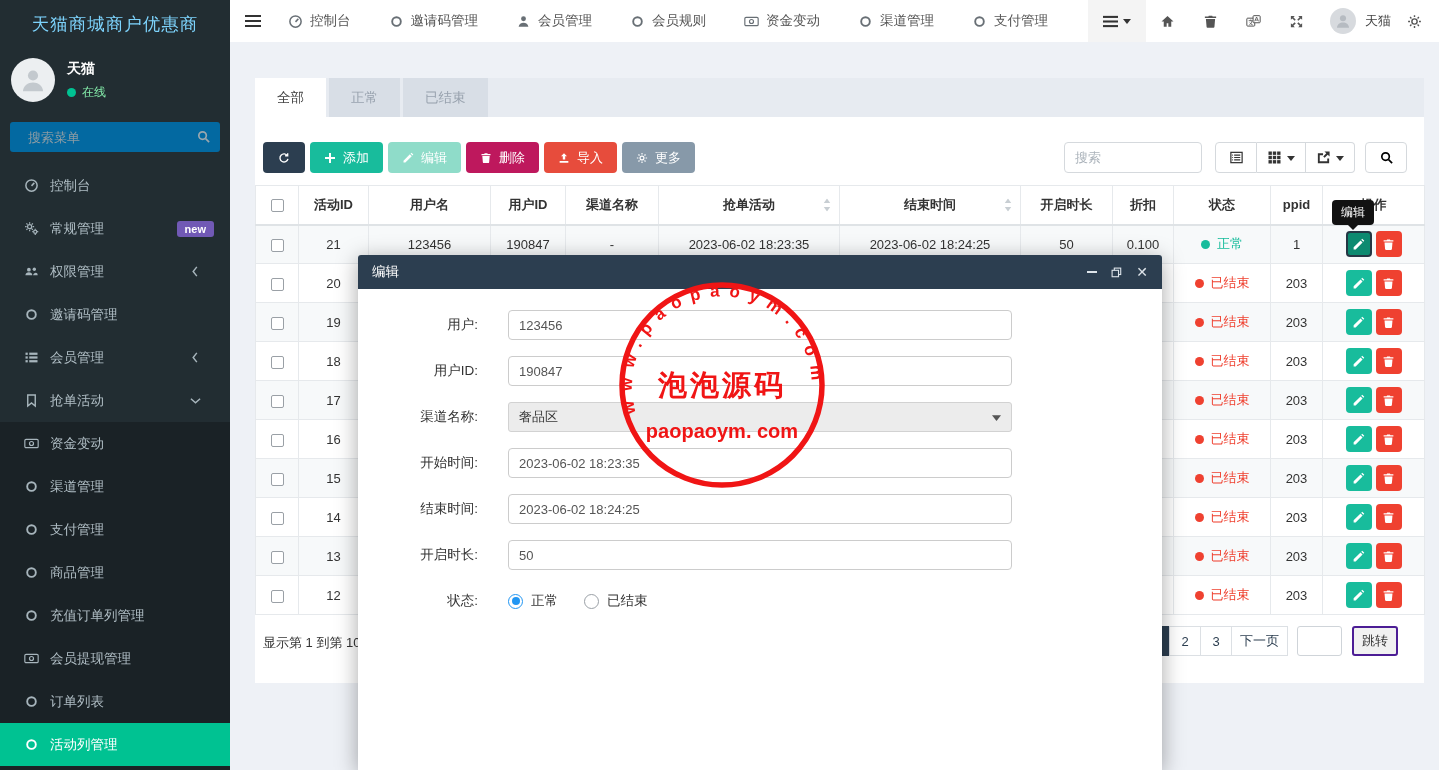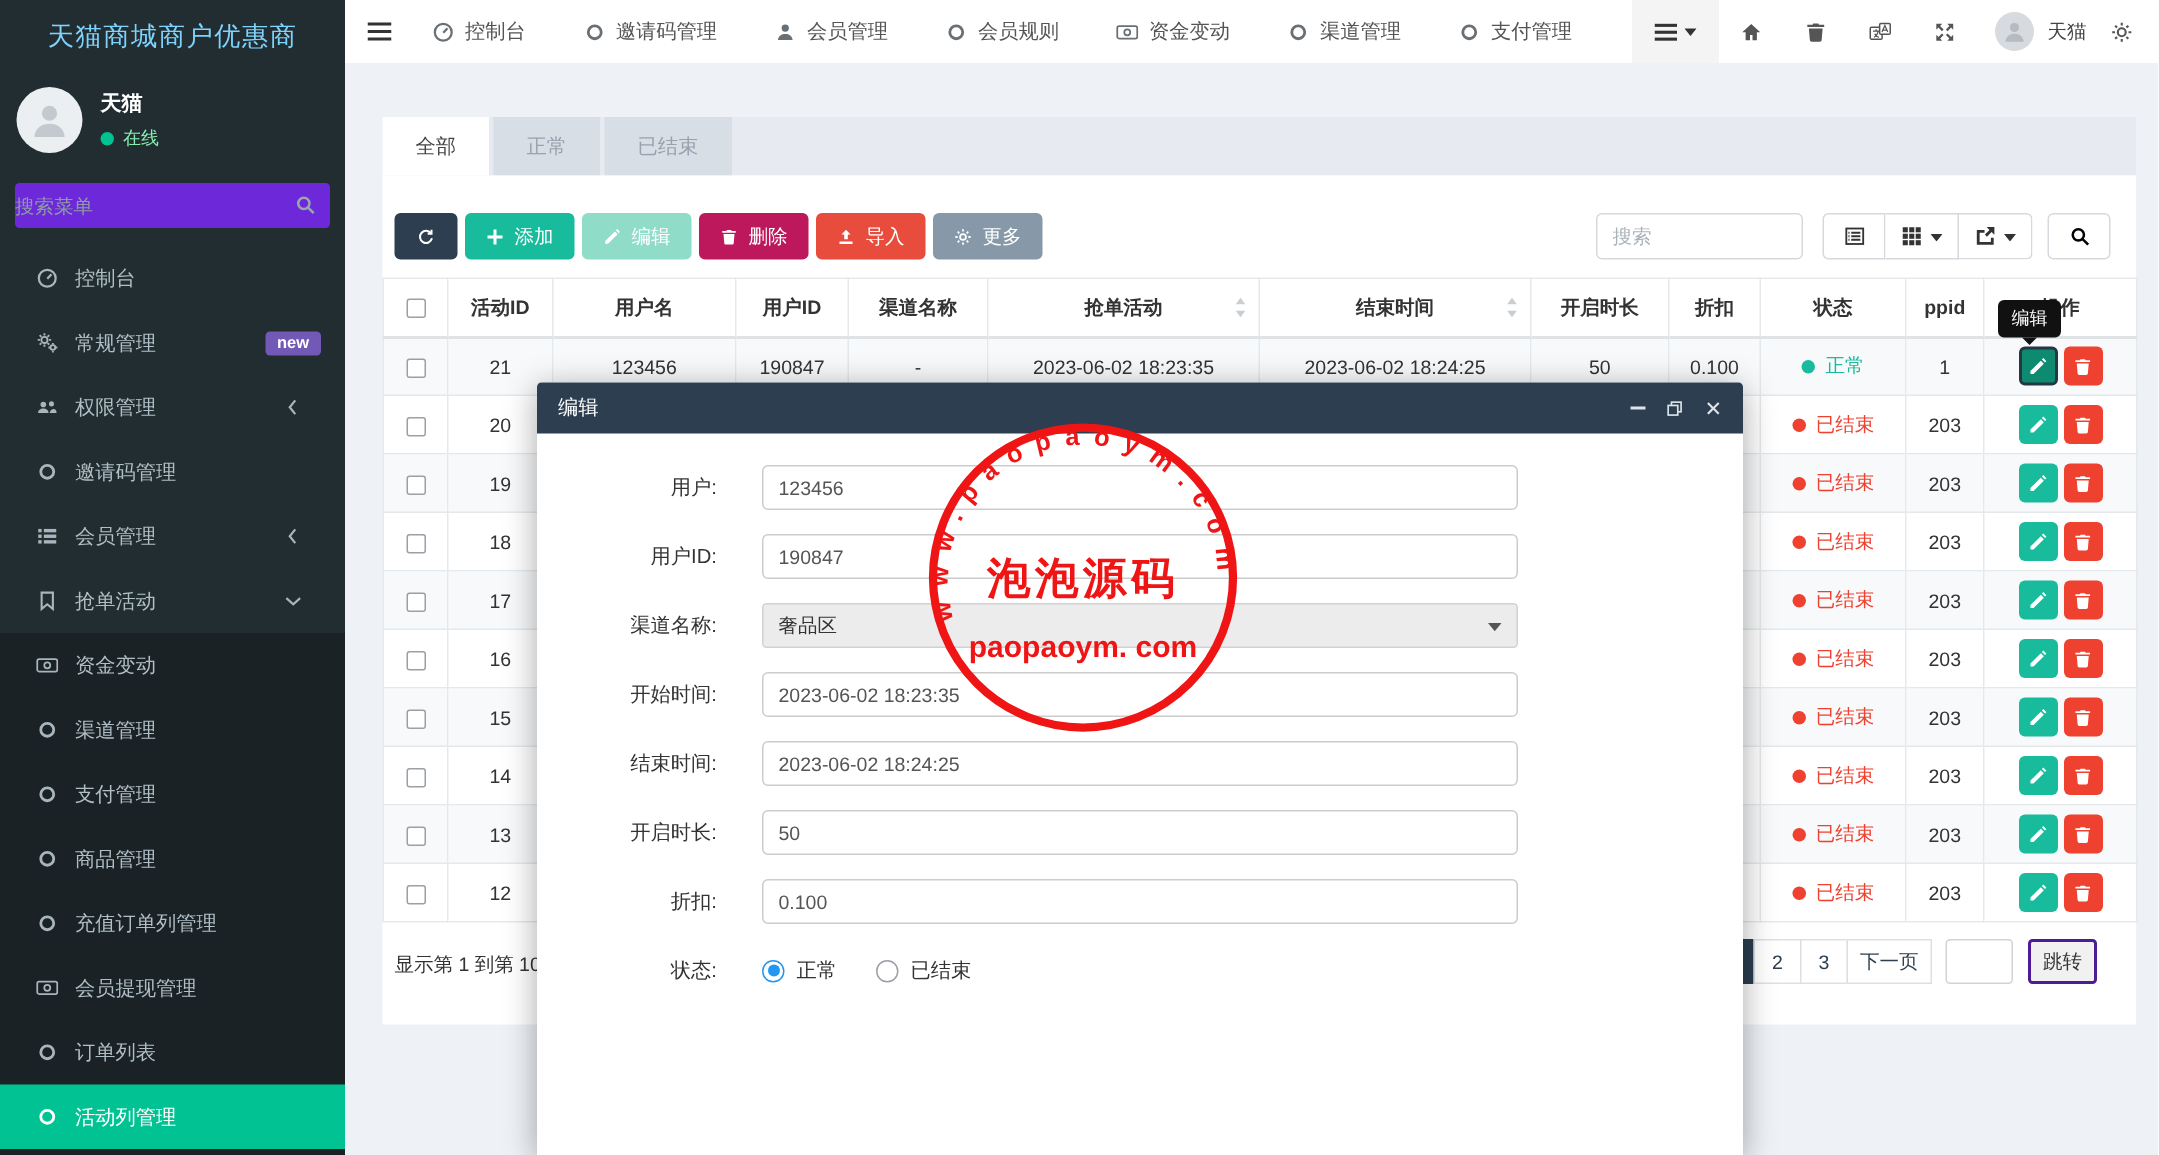--- a/index.html
+++ b/index.html
@@ -13,21 +13,21 @@
   .sidebar { position:absolute; left:0; top:0; width:230px; height:770px; background:#222d32; z-index:5; }
   .logo { height:48px; display:flex; align-items:center; justify-content:center; color:#7dd3fc; font-size:17.5px; letter-spacing:1px; }
   .user-panel { display:flex; align-items:center; padding:10px 10px 12px 11px; }
   .avatar { width:44px; height:44px; border-radius:50%; background:#eceff1; display:flex; align-items:center; justify-content:center; overflow:hidden; }
   .avatar svg { width:30px; height:30px; }
   .user-info { margin-left:12px; }
   .user-name { color:#fff; font-size:14px; font-weight:bold; margin-bottom:6px; }
   .user-status { display:flex; align-items:center; font-size:12px; color:#86efac; }
   .user-status .dot { width:9px; height:9px; border-radius:50%; background:#00c292; margin-right:6px; }
   .sidebar-search { position:relative; margin:8px 10px 12px; }
-  .sidebar-search input { width:100%; height:30px; background:#6d28d9; border:none; border-radius:3px; color:#ccc; font-size:13px; padding:0 32px 0 0; outline:none; font-family:inherit; }
+  .sidebar-search input { width:100%; height:30px; background:#0369a1; border:none; border-radius:3px; color:#ccc; font-size:13px; padding:0 32px 0 18px; outline:none; font-family:inherit; }
   .sidebar-search input::placeholder { color:#8d9ca4; }
   .sidebar-search .icon { position:absolute; right:9px; top:7px; color:#9aa7ae; }
   .s-item { height:43px; display:flex; align-items:center; padding:0 16px 0 22px; color:#b0bec5; font-size:13.5px; cursor:pointer; }
   .s-item .icon { width:18px; margin-right:10px; color:#a7b5bc; }
   .s-label { flex:1; }
   .s-badge { background:#7159b5; color:#fff; font-size:11px; font-weight:bold; padding:2px 8px; border-radius:3px; }
   .s-chev { color:#8a99a1; }
   .s-chev svg { width:8px; height:11px; }
   .s-chev.down svg { width:11px; height:8px; }
   .s-sub { background:#1a2226; padding-bottom:60px; }
@@ -914,24 +914,20 @@
         </div>
         <div class="m-row">
           <label class="m-label">结束时间:</label>
           <input class="m-input" value="2023-06-02 18:24:25" style="">
         </div>
         <div class="m-row">
           <label class="m-label">开启时长:</label>
           <input class="m-input" value="50" style="">
         </div>
         <div class="m-row">
-          <label class="m-label">折扣:</label>
-          <input class="m-input" value="0.100" style="">
-        </div>
-        <div class="m-row">
           <label class="m-label">状态:</label>
           <div class="m-radio-group">
             <span class="m-radio">
               <i class="radio checked"></i>
               <span>正常</span>
             </span>
             <span class="m-radio">
               <i class="radio"></i>
               <span>已结束</span>
             </span>

